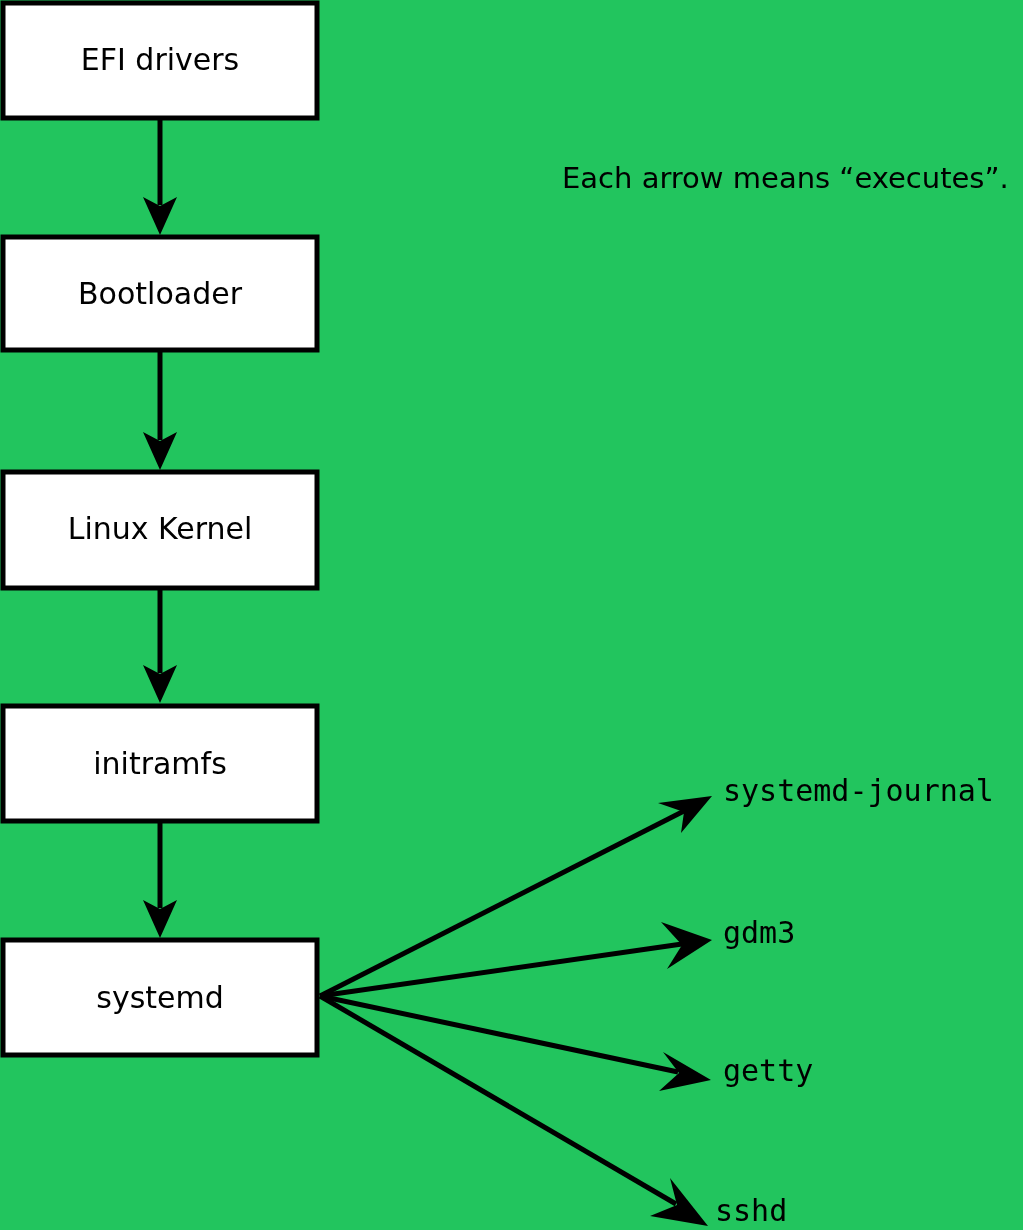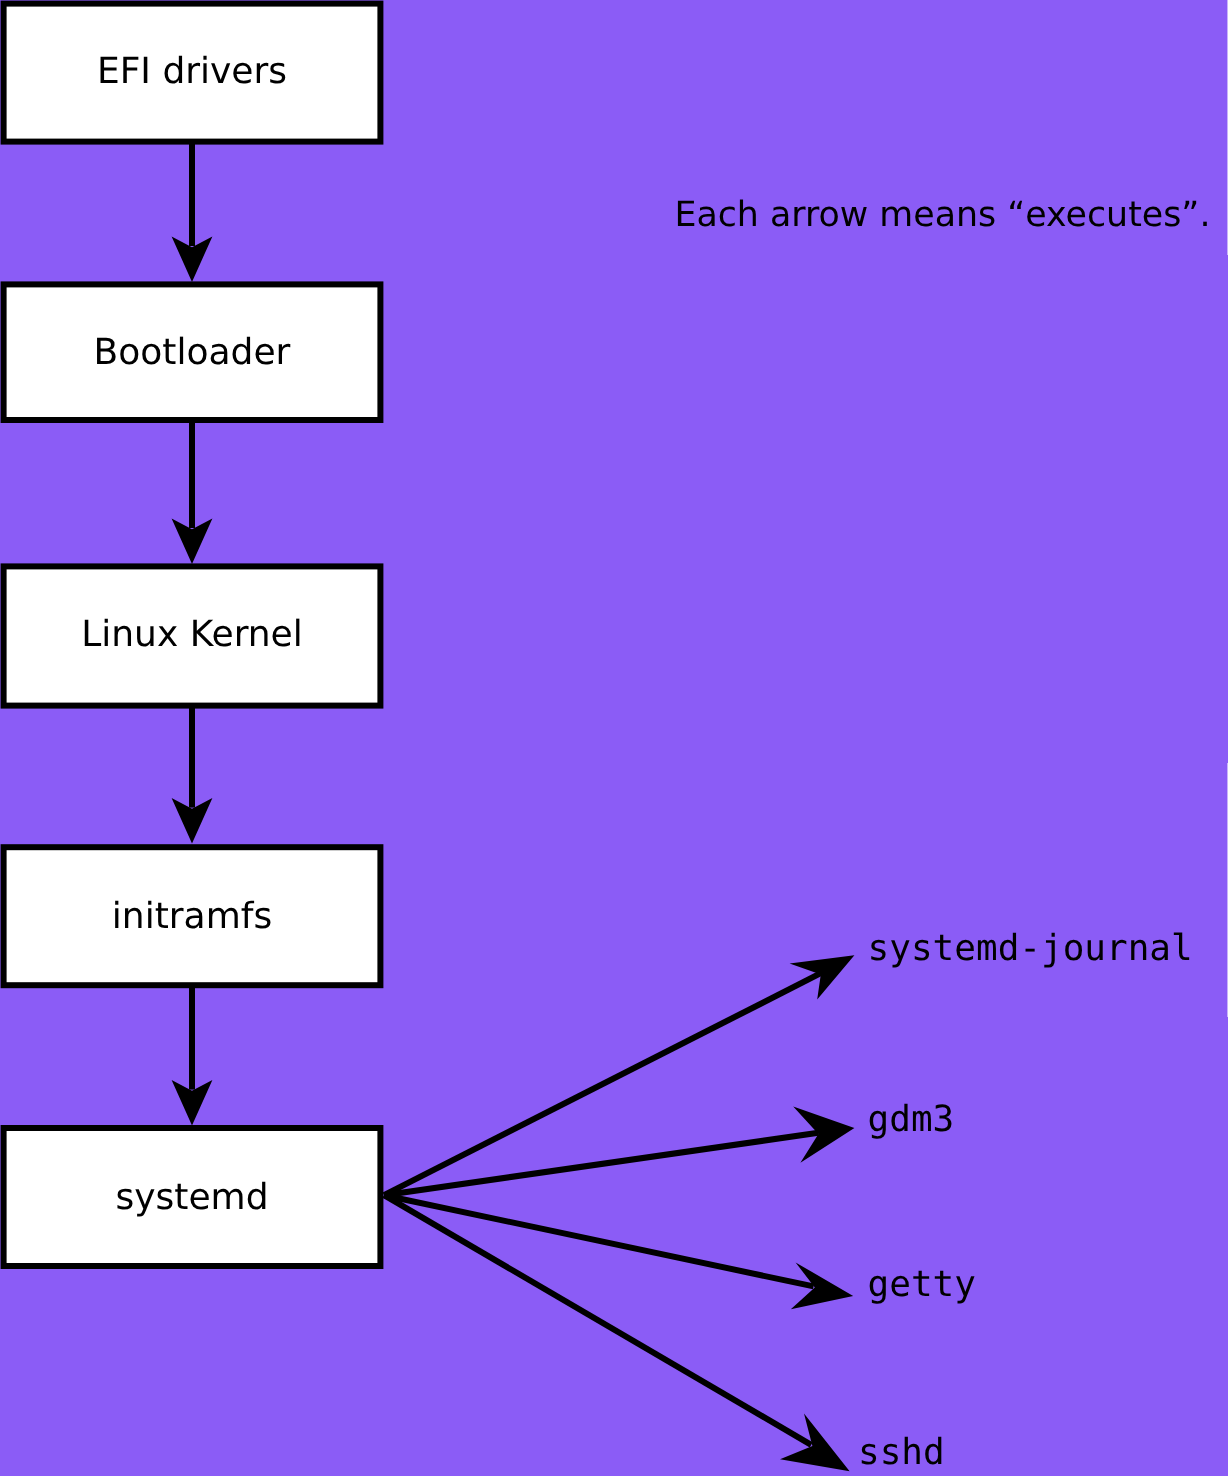--- a/index.html
+++ b/index.html
@@ -7,21 +7,21 @@
     padding: 0;
     background: #ffffff;
   }
   body {
     font-family: "DejaVu Sans", sans-serif;
   }
   #diagram-root {
     position: relative;
     width: 1023px;
     height: 1230px;
-    background: #8b5cf6;
+    background: #22c55e;
     overflow: hidden;
   }
   svg#boot-chain-svg {
     position: absolute;
     top: 0;
     left: 0;
     width: 1023px;
     height: 1230px;
     display: block;
   }

